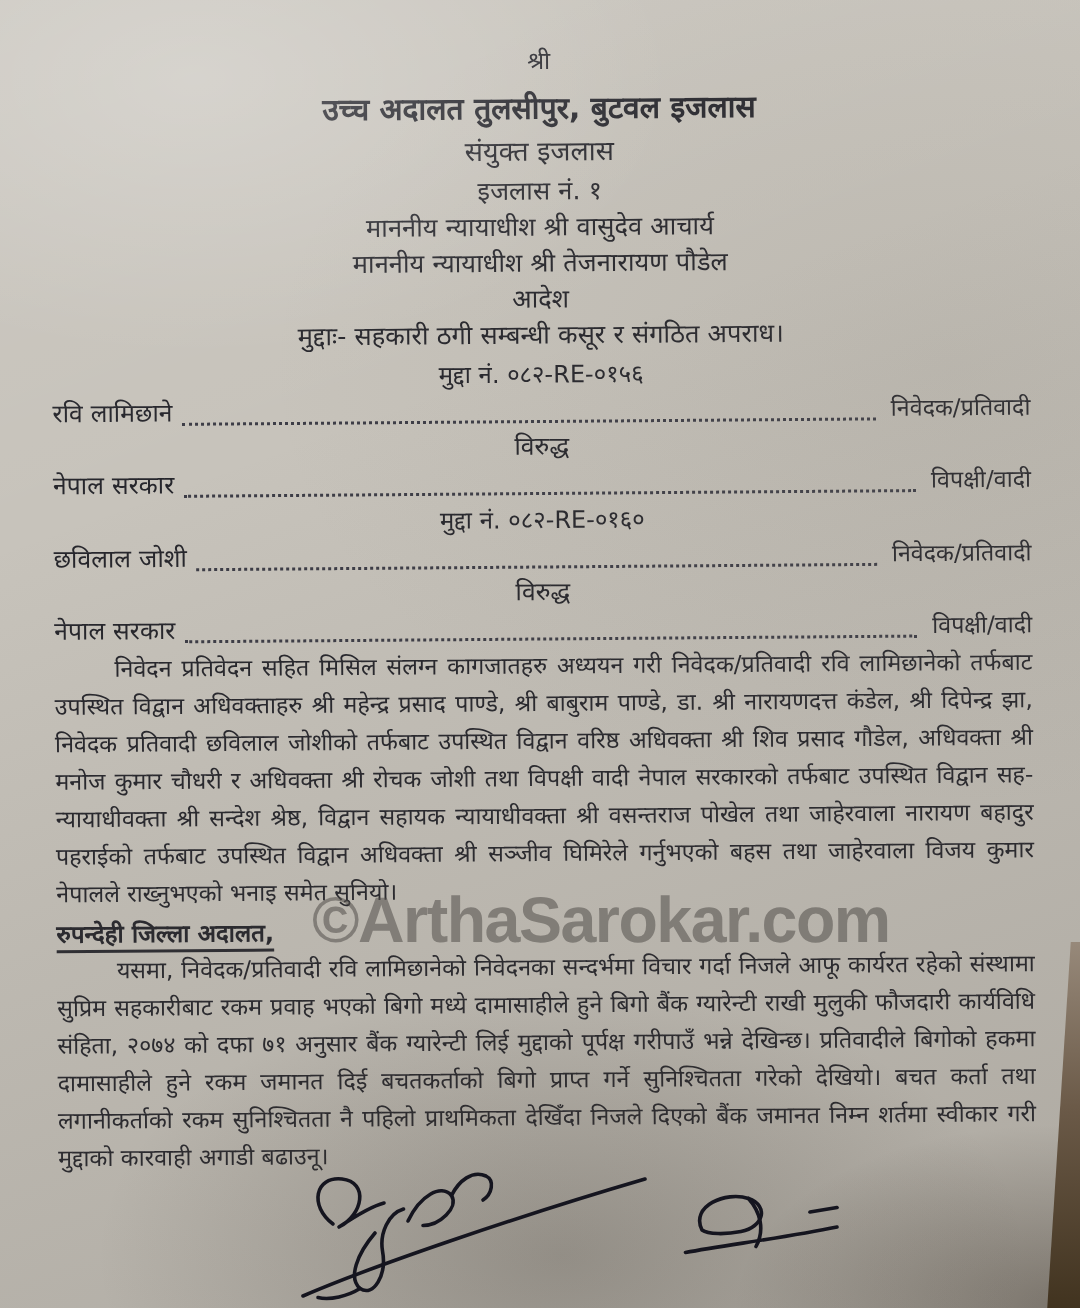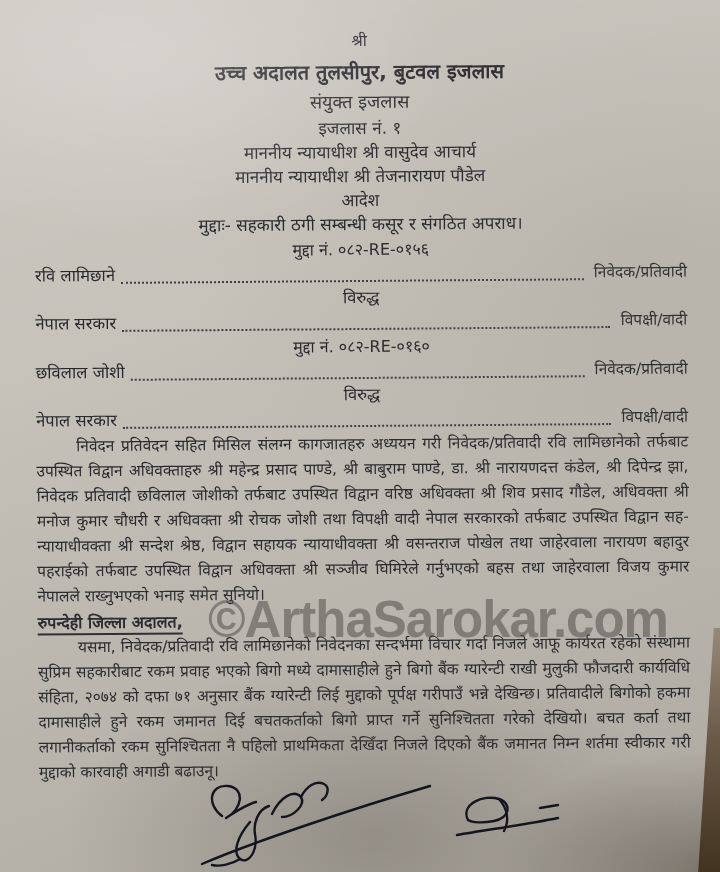--- a/index.html
+++ b/index.html
@@ -48,21 +48,21 @@
   .party-role { font-size: 15.5px; white-space: nowrap; }
   .versus { text-align: center; font-size: 16.5px; line-height: 22px; margin: 1px 0; }
 
   .para { font-size: 15.5px; line-height: 25px; text-align: justify; text-indent: 40px; }
   .district { font-size: 16px; line-height: 24px; font-weight: bold; margin-top: 2px; }
   .district span { border-bottom: 2px solid #2a2a30; padding-bottom: 1px; }
 
   .watermark {
     position: absolute; left: 208px; top: 590px; z-index: 6;
     font-family: "Liberation Sans", sans-serif;
-    font-size: 51px; font-weight: bold; letter-spacing: -1px;
+    font-size: 43px; font-weight: bold; letter-spacing: -1px;
     color: rgba(82,78,74,0.55); white-space: nowrap; pointer-events: none;
   }
 
   .sig { position: absolute; z-index: 5; }
   .sig-left  { left: 188px; top: 772px; }
   .sig-right { left: 452px; top: 790px; }
   .sig svg path { fill: none; stroke: #15151f; stroke-width: 2.4; stroke-linecap: round; stroke-linejoin: round; }
 </style>
 </head>
 <body>

